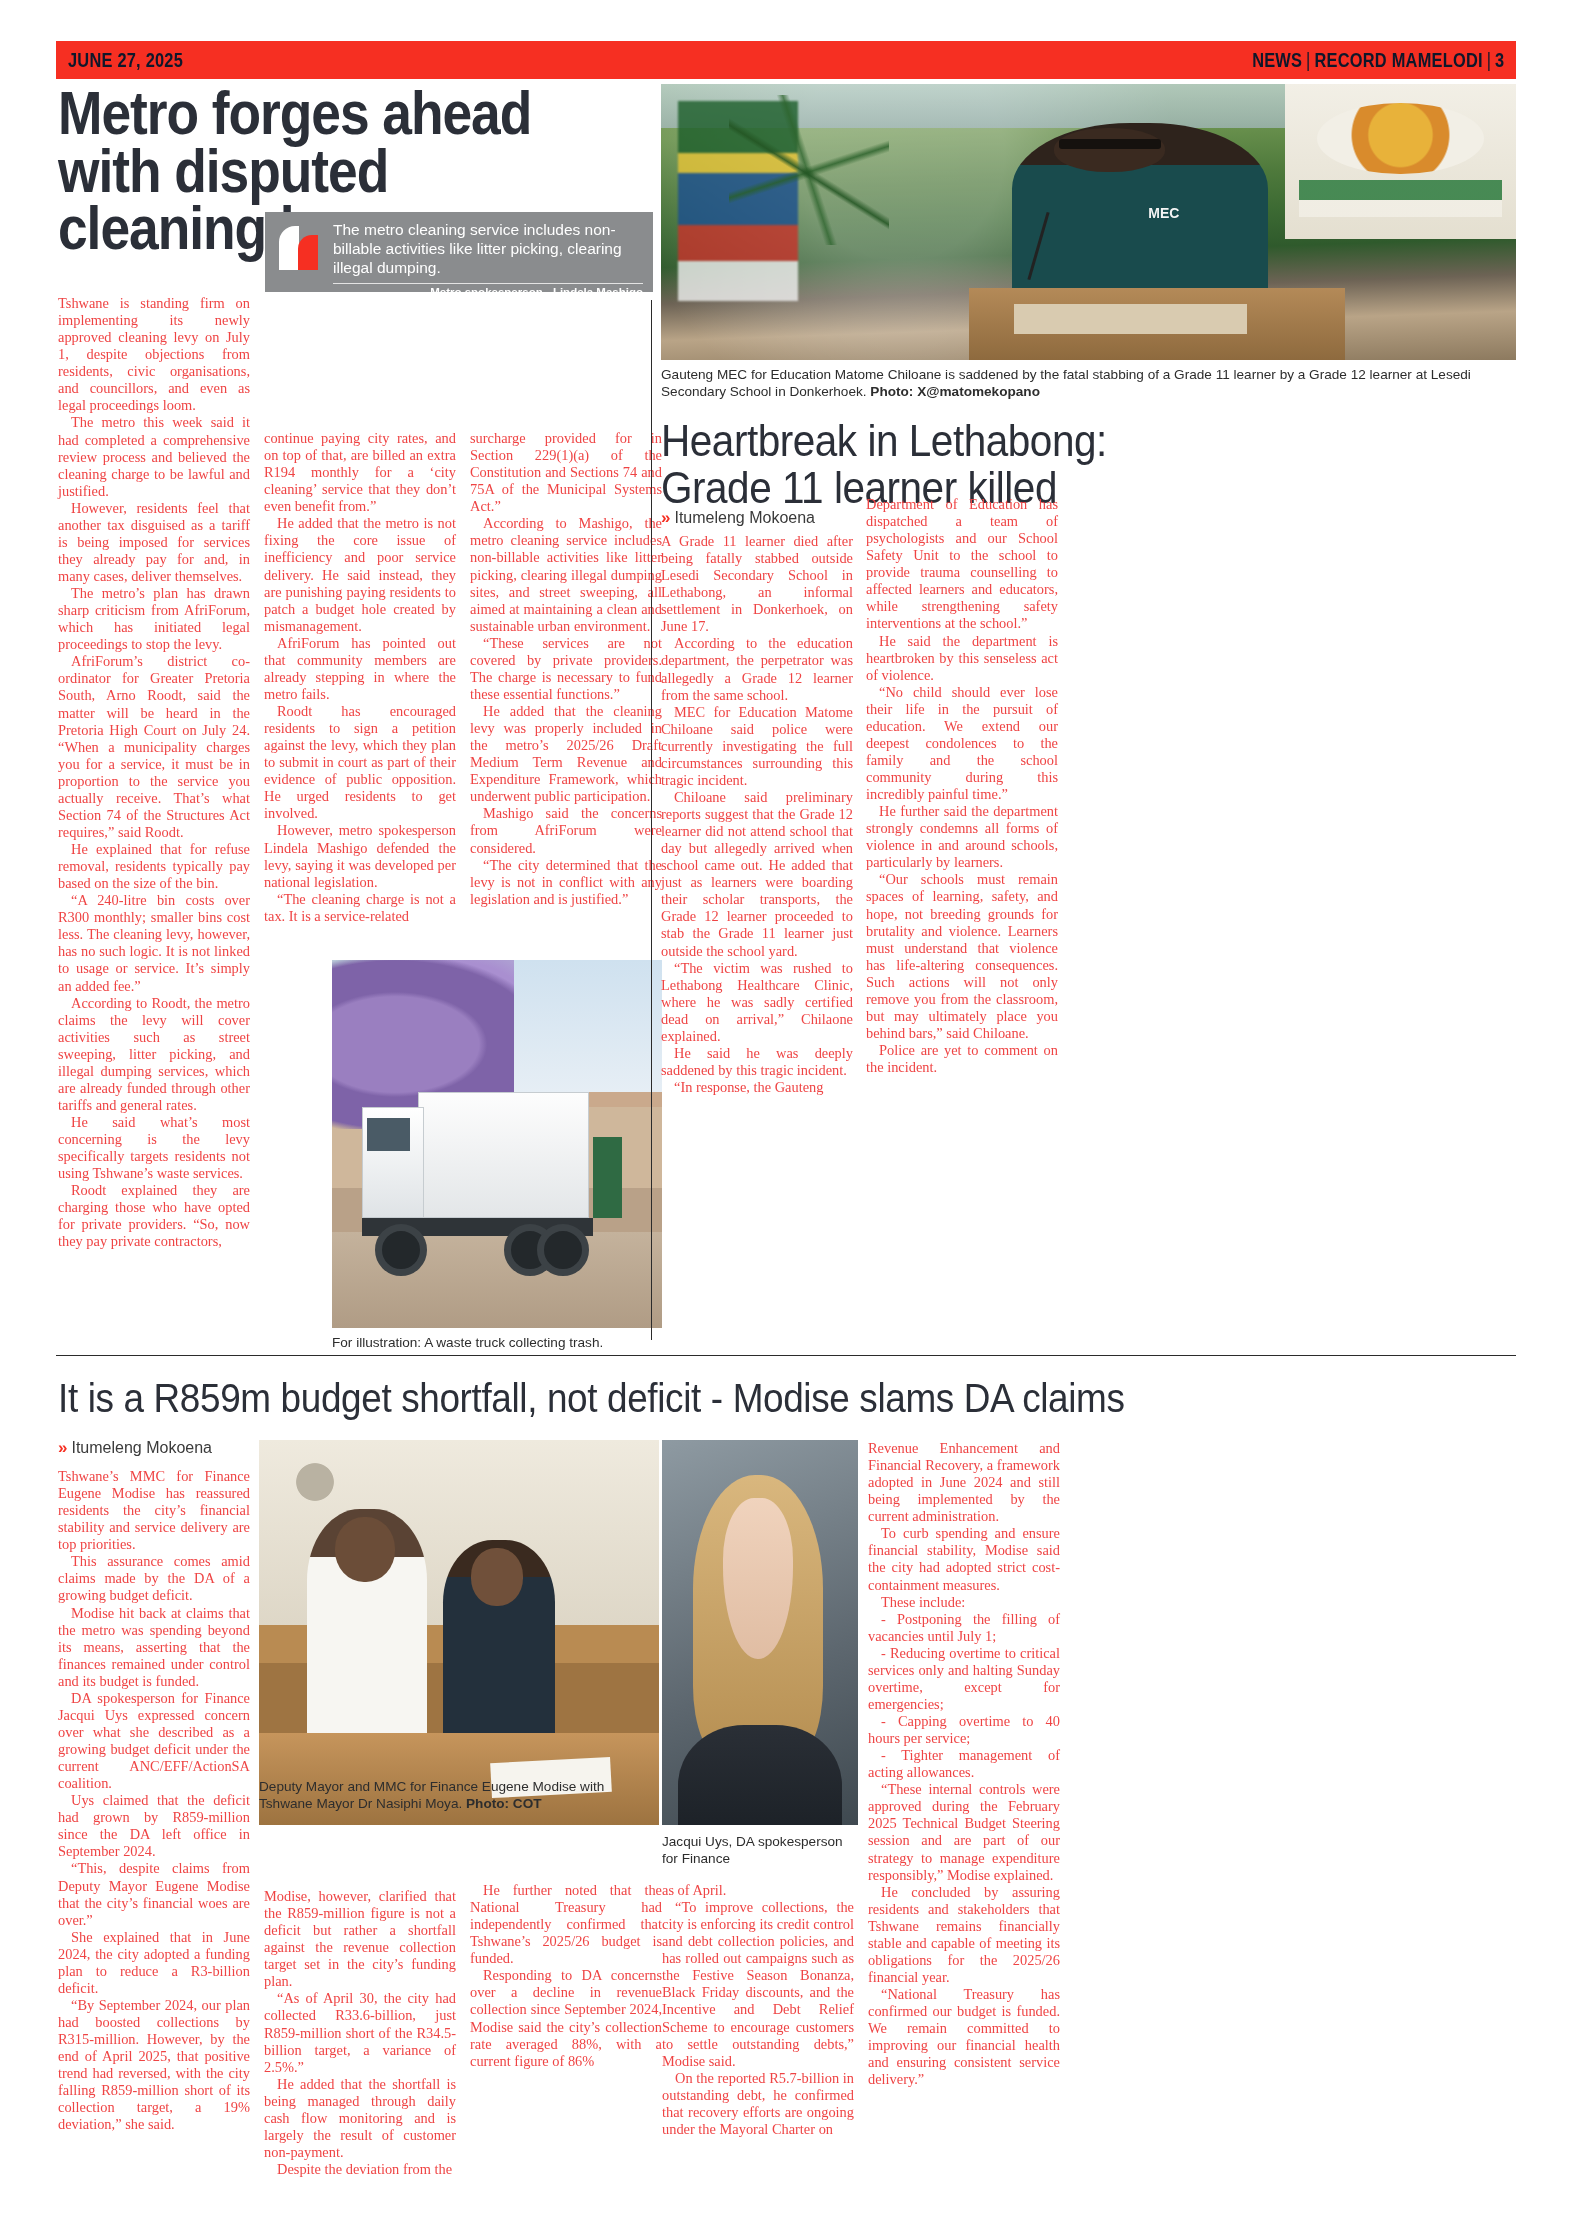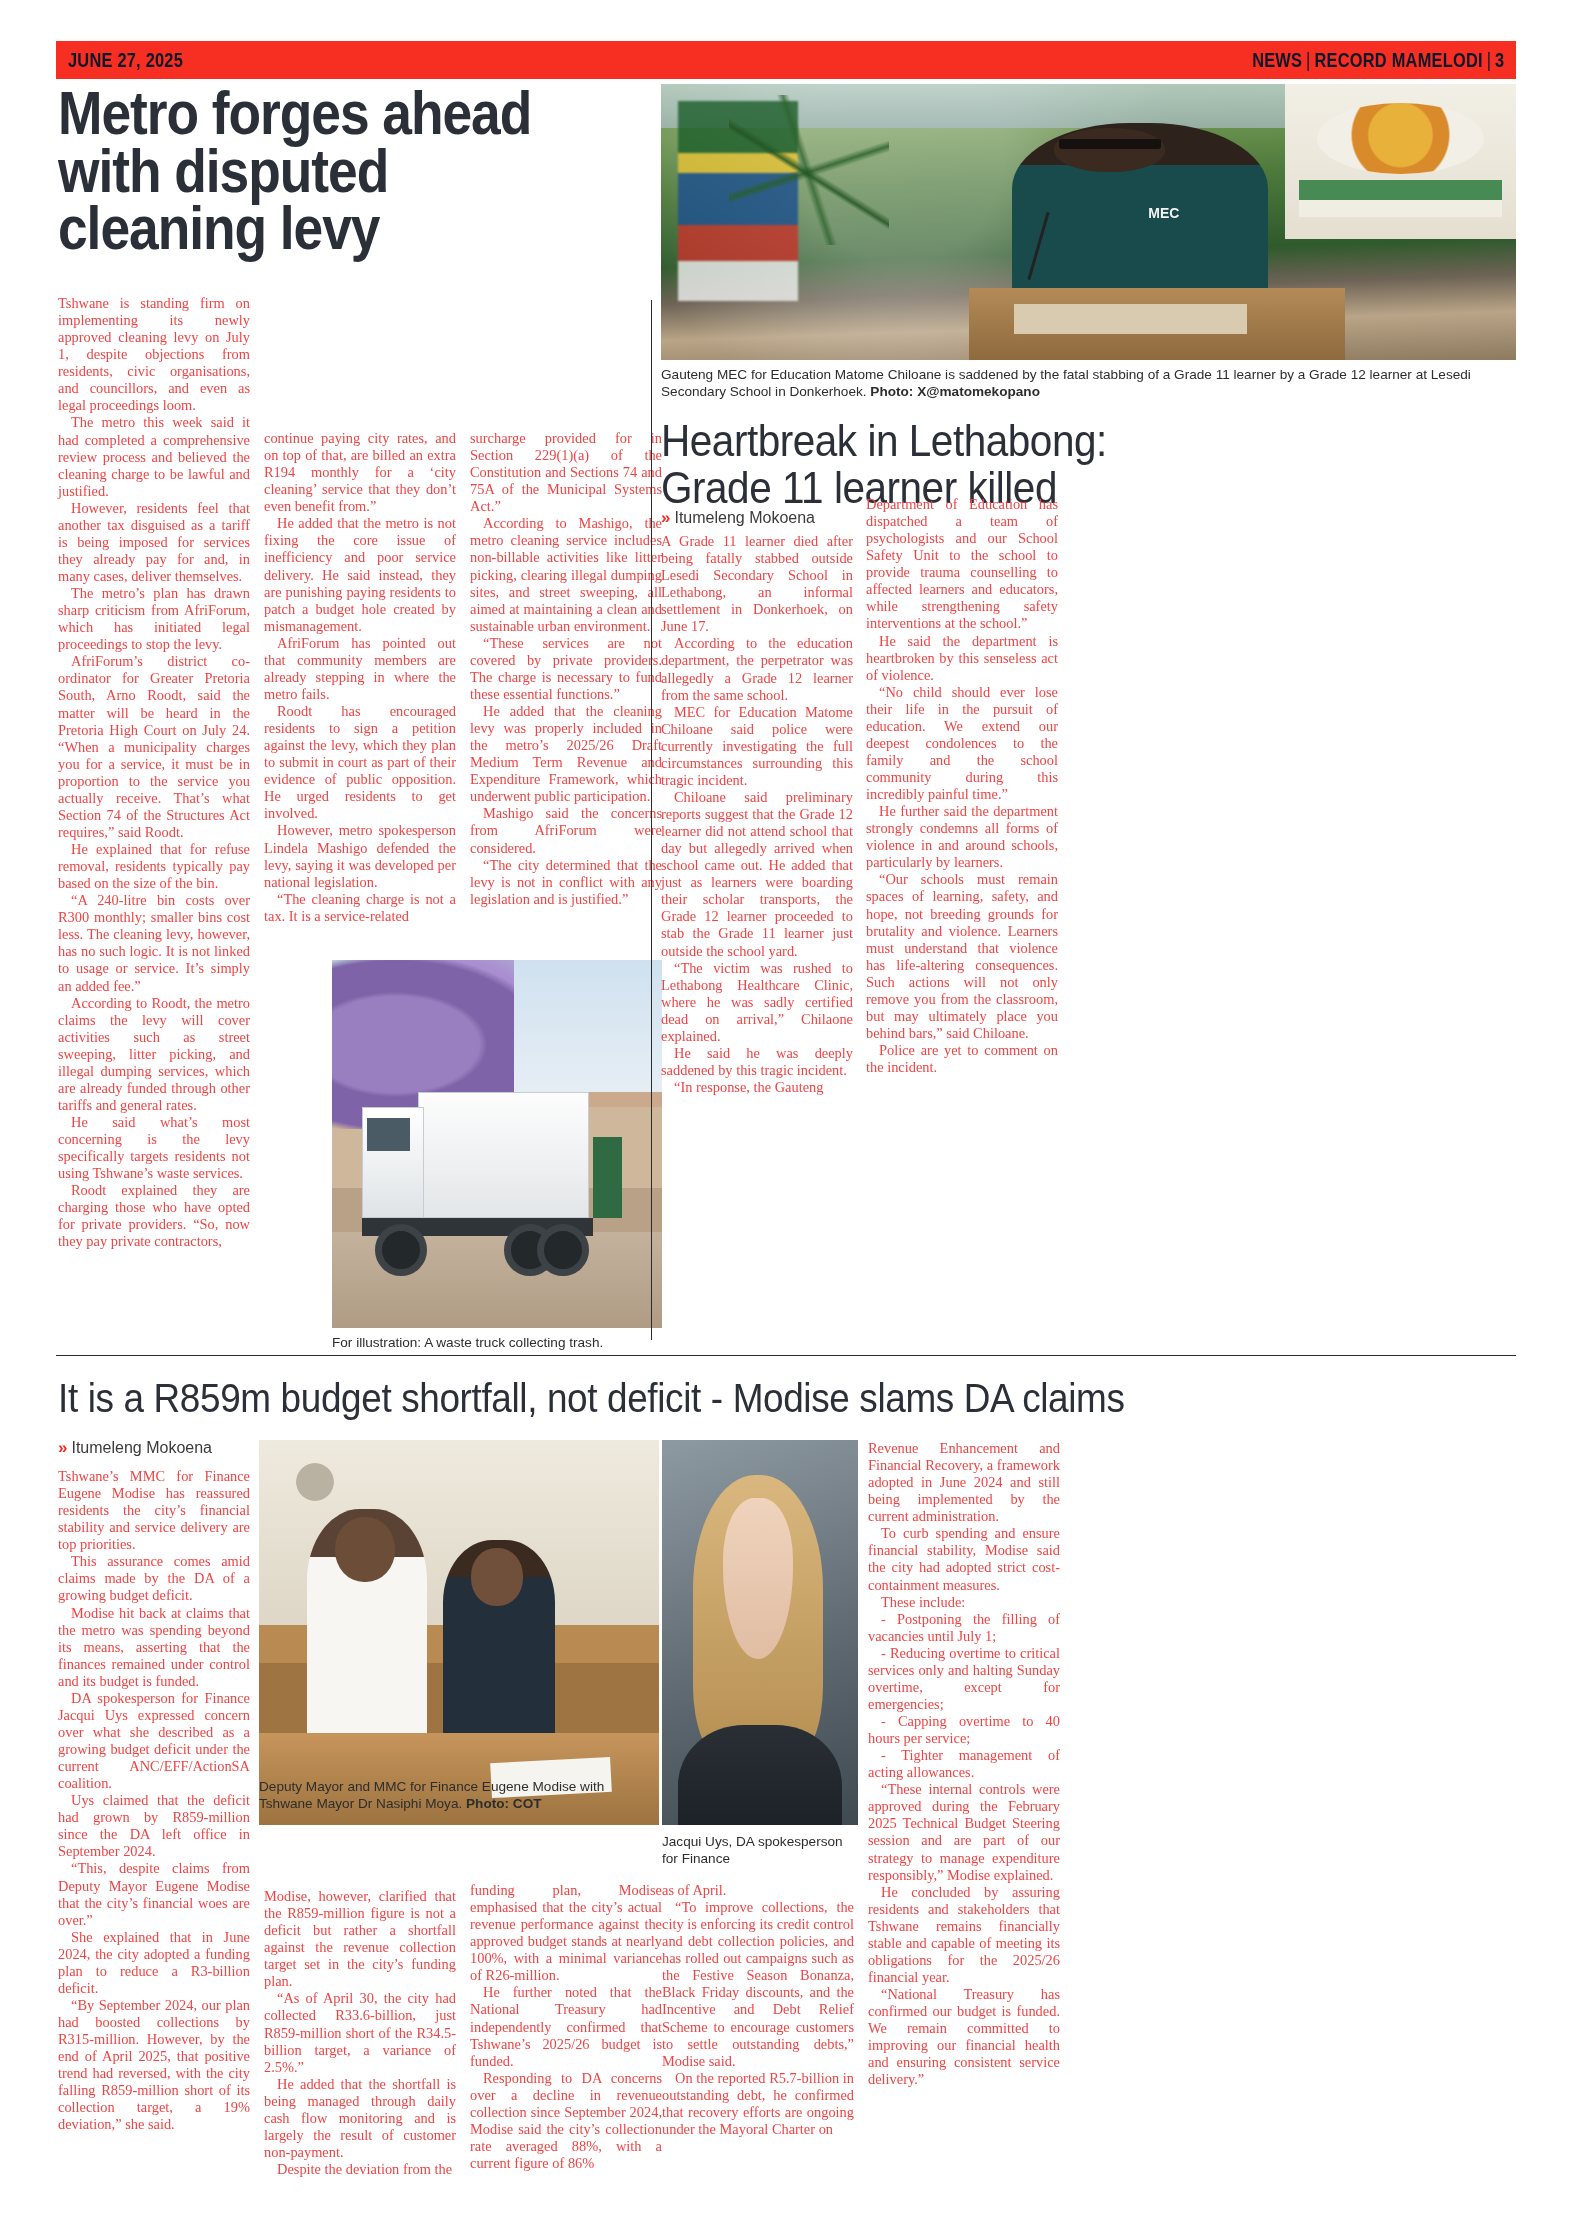--- a/index.html
+++ b/index.html
@@ -216,20 +216,29 @@
 
   <div class="masthead">
     <div class="date">JUNE 27, 2025</div>
     <div class="sec">
       <span>NEWS</span><span class="sep">|</span><span>RECORD MAMELODI</span><span class="sep">|</span><span>3</span>
     </div>
   </div>
 
   <div class="lead-head">Metro forges ahead with disputed cleaning levy</div>
 
+  <div class="pullquote">
+    <div class="pq-mark">
+      <div class="w"></div>
+        <div class="r"></div>
+    </div>
+    <div class="pq-text">The metro cleaning service includes non-billable activities like litter picking, clearing illegal dumping.</div>
+    <div class="pq-rule"></div>
+    <div class="pq-attr">Metro spokesperson - Lindela Mashigo</div>
+  </div>
 
   <div class="col" style="left:58px; top:295px; width:192px; height:940px;">
     <p class="first">Tshwane is standing firm on implementing its newly approved cleaning levy on July 1, despite objections from residents, civic organisations, and councillors, and even as legal proceedings loom.</p>
     <p>The metro this week said it had completed a comprehensive review process and believed the cleaning charge to be lawful and justified.</p>
     <p>However, residents feel that another tax disguised as a tariff is being imposed for services they already pay for and, in many cases, deliver themselves.</p>
     <p>The metro’s plan has drawn sharp criticism from AfriForum, which has initiated legal proceedings to stop the levy.</p>
     <p>AfriForum’s district co-ordinator for Greater Pretoria South, Arno Roodt, said the matter will be heard in the Pretoria High Court on July 24. “When a municipality charges you for a service, it must be in proportion to the service you actually receive. That’s what Section 74 of the Structures Act requires,” said Roodt.</p>
     <p>He explained that for refuse removal, residents typically pay based on the size of the bin.</p>
     <p>“A 240-litre bin costs over R300 monthly; smaller bins cost less. The cleaning levy, however, has no such logic. It is not linked to usage or service. It’s simply an added fee.”</p>
     <p>According to Roodt, the metro claims the levy will cover activities such as street sweeping, litter picking, and illegal dumping services, which are already funded through other tariffs and general rates.</p>
@@ -370,21 +379,20 @@
   </div>
 
   <div class="col" style="left:264px; top:1882px; width:192px; height:330px;margin-top:6px;">
     <p class="first">Modise, however, clarified that the R859-million figure is not a deficit but rather a shortfall against the revenue collection target set in the city’s funding plan.</p>
     <p>“As of April 30, the city had collected R33.6-billion, just R859-million short of the R34.5-billion target, a variance of 2.5%.”</p>
     <p>He added that the shortfall is being managed through daily cash flow monitoring and is largely the result of customer non-payment.</p>
     <p>Despite the deviation from the</p>
   </div>
 
   <div class="col" style="left:470px; top:1882px; width:192px; height:330px;">
-    <p class="first">funding plan, Modise emphasised that the city’s actual revenue performance against the approved budget stands at nearly 100%, with a minimal variance of R26-million.</p>
     <p>He further noted that the National Treasury had independently confirmed that Tshwane’s 2025/26 budget is funded.</p>
     <p>Responding to DA concerns over a decline in revenue collection since September 2024, Modise said the city’s collection rate averaged 88%, with a current figure of 86%</p>
   </div>
 
   <div class="col" style="left:662px; top:1882px; width:192px; height:330px;">
     <p class="first">as of April.</p>
     <p>“To improve collections, the city is enforcing its credit control and debt collection policies, and has rolled out campaigns such as the Festive Season Bonanza, Black Friday discounts, and the Incentive and Debt Relief Scheme to encourage customers to settle outstanding debts,” Modise said.</p>
     <p>On the reported R5.7-billion in outstanding debt, he confirmed that recovery efforts are ongoing under the Mayoral Charter on</p>
   </div>
 

